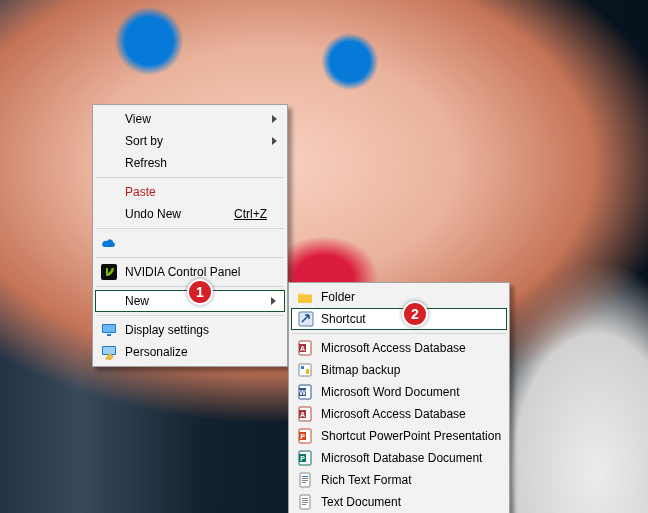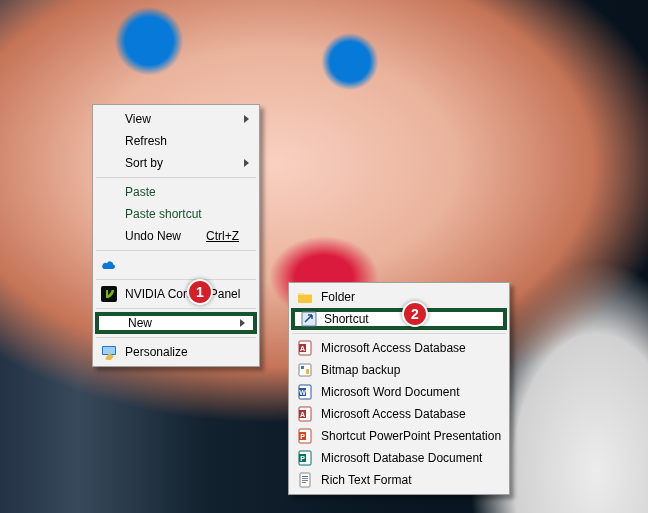--- a/index.html
+++ b/index.html
@@ -37,22 +37,22 @@
     padding: 3px 2px;
   }
   .menu .item {
     display: flex;
     align-items: center;
     height: 22px;
     padding: 0 18px 0 30px;
     position: relative;
     white-space: nowrap;
   }
-  .menu .item.disabled { color: #14532d; text-align: right; }
-  .menu .item.hover { background: #fff; border: 4px solid #14532d; padding: 0 17px 0 29px; height: 22px; }
+  .menu .item.disabled { color: #b91c1c; text-align: right; }
+  .menu .item.hover { background: #fff; border: 1px solid #14532d; padding: 0 17px 0 29px; height: 22px; }
   .menu .item .shortcut { position: absolute; right: 18px; text-decoration: underline; }
   .menu .item .arrow {
     position: absolute; right: 8px; top: 50%; transform: translateY(-50%);
     width: 0; height: 0; border-top: 4px solid transparent; border-bottom: 4px solid transparent; border-left: 5px solid #4a4a4a;
   }
   .menu .sep { height: 1px; margin: 3px 1px; background: #d6d6d6; }
 
   
   .ico {
     position: absolute; left: 6px; top: 50%; transform: translateY(-50%);
@@ -63,52 +63,49 @@
   
   .badge {
     position: absolute;
     width: 26px; height: 26px; border-radius: 50%;
     background: #d62027; color: #fff; font-weight: 700; font-size: 14px;
     display: flex; align-items: center; justify-content: center;
     border: 2px solid #fff; box-shadow: 0 0 4px rgba(0,0,0,.4);
   }
 
   
-  #menu-primary { left: 92px; top: 104px; width: 168px; }
+  #menu-primary { left: 92px; top: 104px; width: 196px; }
   #menu-sub    { left: 288px; top: 282px; width: 222px; }
 
   #badge1 { left: 187px; top: 279px; }
   #badge2 { left: 402px; top: 301px; }
 </style>
 </head>
 <body>
 
 <div class="wallpaper"></div>
 
 <div id="menu-primary" class="menu">
 
   <div class="item">
     <span>View</span>
     <span class="arrow"></span>
   </div>
   <div class="item">
-    <span>Refresh</span>
-  </div>
-  <div class="item">
     <span>Sort by</span>
     <span class="arrow"></span>
   </div>
+  <div class="item">
+    <span>Refresh</span>
+  </div>
 
   <div class="sep"></div>
 
   <div class="item disabled">
     <span>Paste</span>
-  </div>
-  <div class="item disabled">
-    <span>Paste shortcut</span>
   </div>
   <div class="item">
     <span>Undo New</span>
     <span class="shortcut">Ctrl+Z</span>
   </div>
 
   <div class="sep"></div>
 
   <div class="item">
     <span class="ico">
@@ -132,20 +129,30 @@
 
   <div class="sep"></div>
 
   <div class="item hover">
     <span>New</span>
     <span class="arrow"></span>
   </div>
 
   <div class="sep"></div>
 
+  <div class="item">
+    <span class="ico">
+      <svg viewBox="0 0 16 16">
+          <rect x="1" y="2" width="14" height="9" rx="1" fill="#1b7ad1"></rect>
+          <rect x="2" y="3" width="12" height="7" fill="#6ab6ef"></rect>
+          <rect x="6" y="12" width="4" height="2" fill="#1b7ad1"></rect>
+        </svg>
+    </span>
+    <span>Display settings</span>
+  </div>
   <div class="item">
     <span class="ico">
       <svg viewBox="0 0 16 16">
           <rect x="1" y="2" width="14" height="9" rx="1" fill="#1b7ad1"></rect>
           <rect x="2" y="3" width="12" height="7" fill="#9dd0f4"></rect>
           <path d="M4 15l4-6 5 3-4 5z" fill="#e9b94b"></path>
         </svg>
     </span>
     <span>Personalize</span>
   </div>
@@ -240,20 +247,32 @@
       <svg viewBox="0 0 16 16">
           <rect x="3" y="1" width="10" height="14" rx="1" fill="#fff" stroke="#888"></rect>
           <rect x="5" y="4" width="6" height="1" fill="#2a7fd5"></rect>
           <rect x="5" y="6" width="6" height="1" fill="#888"></rect>
           <rect x="5" y="8" width="6" height="1" fill="#888"></rect>
           <rect x="5" y="10" width="4" height="1" fill="#888"></rect>
         </svg>
     </span>
     <span>Rich Text Format</span>
   </div>
+  <div class="item">
+    <span class="ico">
+      <svg viewBox="0 0 16 16">
+          <rect x="3" y="1" width="10" height="14" rx="1" fill="#fff" stroke="#888"></rect>
+          <rect x="5" y="4" width="6" height="1" fill="#888"></rect>
+          <rect x="5" y="6" width="6" height="1" fill="#888"></rect>
+          <rect x="5" y="8" width="6" height="1" fill="#888"></rect>
+          <rect x="5" y="10" width="4" height="1" fill="#888"></rect>
+        </svg>
+    </span>
+    <span>Text Document</span>
+  </div>
 
 </div>
 
 <div id="badge1" class="badge">
     <span>1</span>
   </div>
 <div id="badge2" class="badge">
     <span>2</span>
   </div>
 

